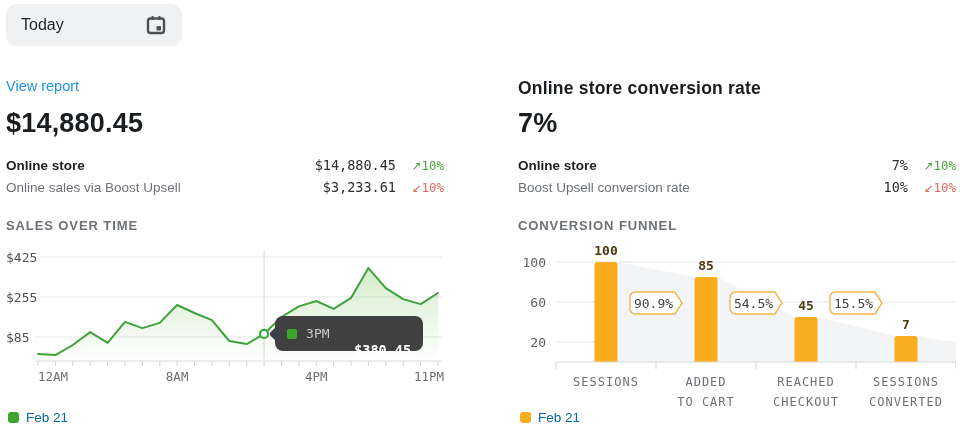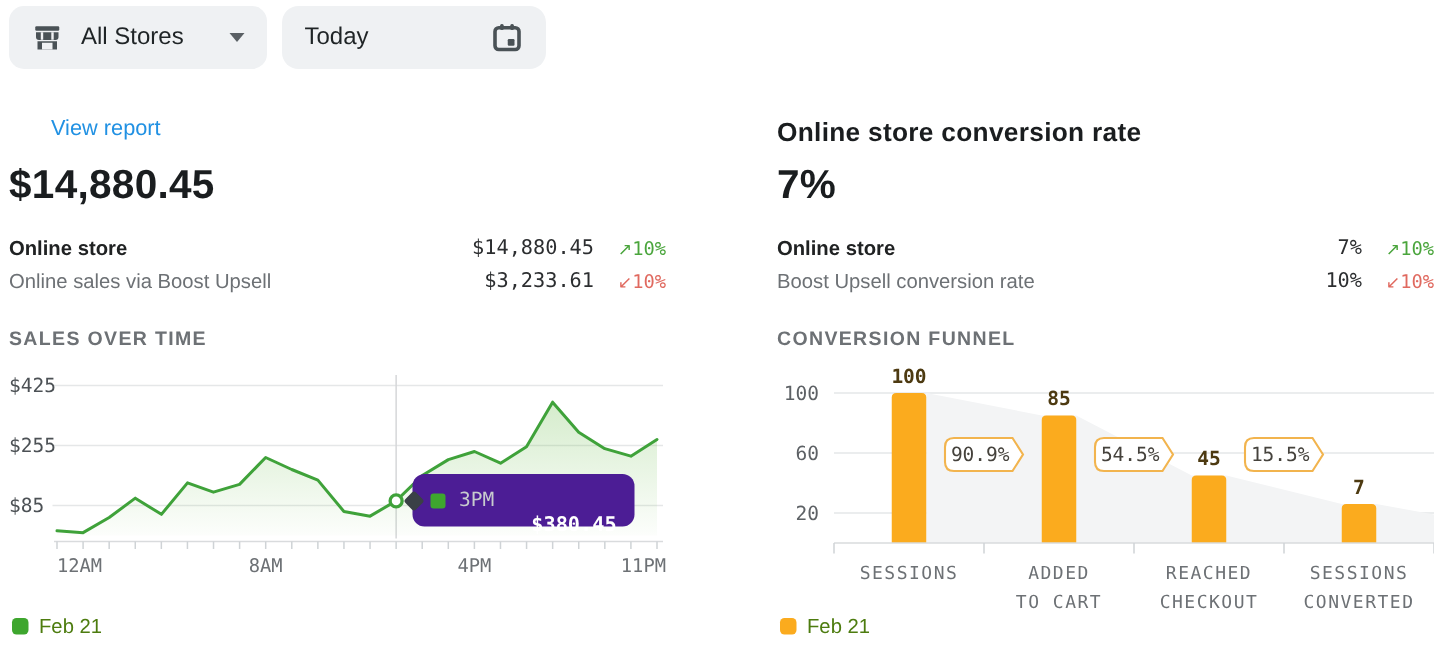--- a/index.html
+++ b/index.html
@@ -28,76 +28,62 @@
   }
 
   
   .panel { position:absolute; top:70px; height:361px; }
   .panel.left  { left:6px;  width:438px; }
   .panel.right { left:518px; width:438px; }
 
   .panel-head { position:absolute; top:8px; left:0; right:0; display:flex; justify-content:space-between; align-items:baseline; }
   .panel-title { font-size:18px; font-weight:700; color:#1a1d1f; letter-spacing:.2px; }
   .panel.right .panel-title { font-size:17.5px; }
-  .view-link { font-size:14.5px; color:#2191e3; text-decoration:none;margin-left:28px; }
+  .view-link { font-size:14.5px; color:#2191e3; text-decoration:none; }
 
   .big { position:absolute; top:38px; left:0; font-size:27px; font-weight:700; color:#1a1d1f; letter-spacing:.2px; }
 
   .rows { position:absolute; top:84px; left:0; right:0; }
   .row { display:flex; align-items:center; height:22px; font-size:13.5px; }
   .row-label { flex:1; color:#6d7175; }
   .row.primary .row-label { color:#202223; font-weight:700; }
   .row-value { font-family:"DejaVu Sans Mono", monospace; font-size:13.5px; color:#2c2e30; }
   .delta { width:48px; text-align:right; font-family:"DejaVu Sans Mono", monospace; font-size:12.5px; }
   .delta .arr { font-family:"DejaVu Sans", sans-serif; font-size:11.5px; }
   .delta.up   { color:#4aa53c; }
   .delta.down { color:#e0695f; }
 
   .section-title { position:absolute; top:148px; left:0; font-size:13px; font-weight:700; letter-spacing:.9px; color:#6d7175; }
 
   .chart-wrap { position:absolute; top:172px; left:0; width:438px; }
   .chart-wrap svg { display:block; }
 
   
   .tooltip {
-    position:absolute; width:148px; height:35px; background:#4c1d95; border-radius:8px;
+    position:absolute; width:148px; height:35px; background:#404040; border-radius:8px;
     display:flex; align-items:center; padding:0 12px; gap:9px;
   }
   .tooltip::before {
     content:''; position:absolute; left:-4px; top:50%; width:10px; height:10px;
     background:#3a4046; transform:translateY(-50%) rotate(45deg); border-radius:2px;
   }
   .tt-swatch { width:10px; height:10px; border-radius:2px; background:#3ea62e; }
   .tt-time  { font-family:"DejaVu Sans Mono", monospace; font-size:13px; color:#c7cbce; }
   .tt-value { margin-left:auto; font-family:"DejaVu Sans Mono", monospace; font-size:13.5px; font-weight:700; color:#ffffff;margin-top:32px; }
 
   
-  .legend { position:absolute; top:340px; left:2px; display:flex; align-items:center; gap:7px; font-size:13.5px; color:#4d7c0f; }
+  .legend { position:absolute; top:340px; left:2px; display:flex; align-items:center; gap:7px; font-size:13.5px; color:#0369a1; }
   .legend .sw { width:11px; height:11px; border-radius:3px; }
   .panel.left  .legend .sw { background:#3ea62e; }
   .panel.right .legend .sw { background:#fbab1e; }
 </style>
 </head>
 <body>
 
 <div class="topbar">
-  <button class="btn store">
-    <span class="ic">
-      <svg width="21" height="21" viewBox="0 0 21 21">
-        <rect x="2.5" y="2.5" width="16" height="3" rx="0.8" fill="#4a5256"></rect>
-        <path d="M3 6.5h15v3.2a2 2 0 0 1-2 2h-11a2 2 0 0 1-2-2z" fill="#4a5256"></path>
-        <path d="M4 12.5h13V18h-13z" fill="#4a5256"></path>
-        <rect x="7" y="13.5" width="7" height="4.5" fill="#eff1f3"></rect>
-        <rect x="6.2" y="6.5" width="1.6" height="5" fill="#eff1f3"></rect>
-        <rect x="13.2" y="6.5" width="1.6" height="5" fill="#eff1f3"></rect>
-      </svg>
-    </span>
-    <span>All Stores</span>
-    <span class="caret"></span>
-  </button>
 
   <button class="btn date">
     <span>Today</span>
     <span class="ic">
       <svg width="22" height="22" viewBox="0 0 22 22">
         <rect x="3" y="4.5" width="16" height="14.5" rx="2.5" fill="none" stroke="#4a5256" stroke-width="2.4"></rect>
         <rect x="6.4" y="2" width="2.4" height="4" rx="1" fill="#4a5256"></rect>
         <rect x="13.2" y="2" width="2.4" height="4" rx="1" fill="#4a5256"></rect>
         <rect x="11.5" y="12" width="4.5" height="4.5" rx="0.8" fill="#4a5256"></rect>
       </svg>

